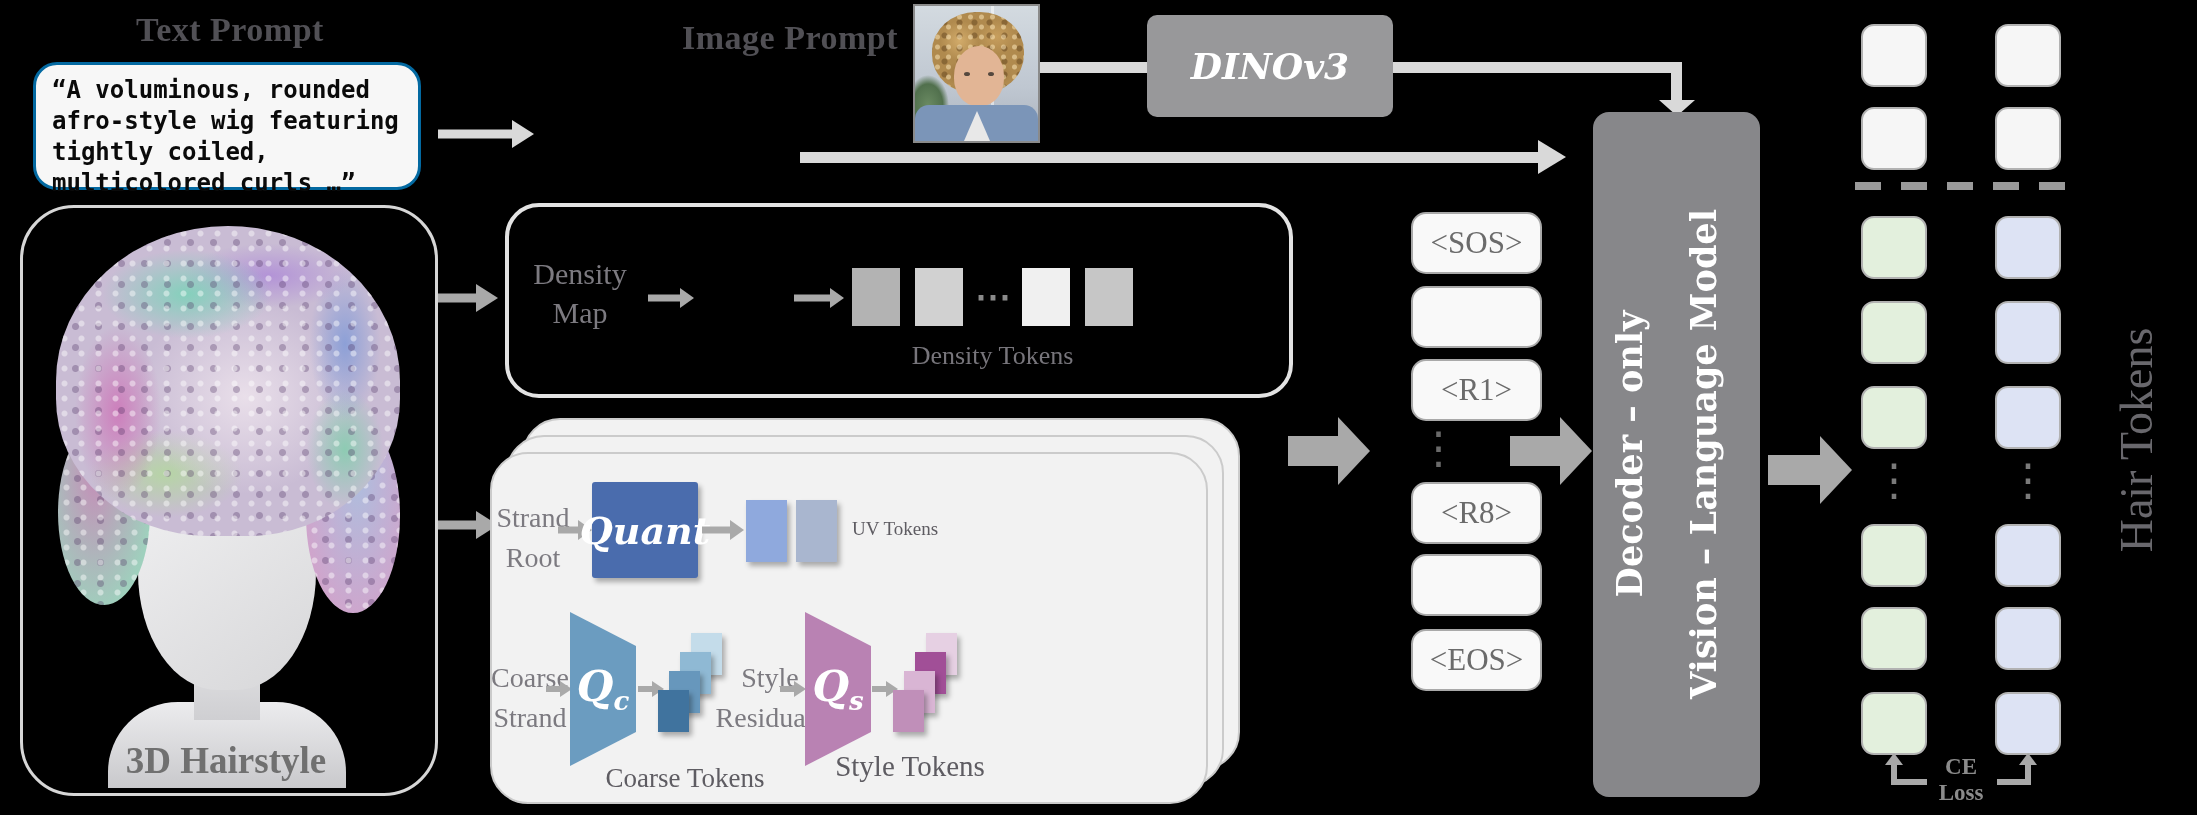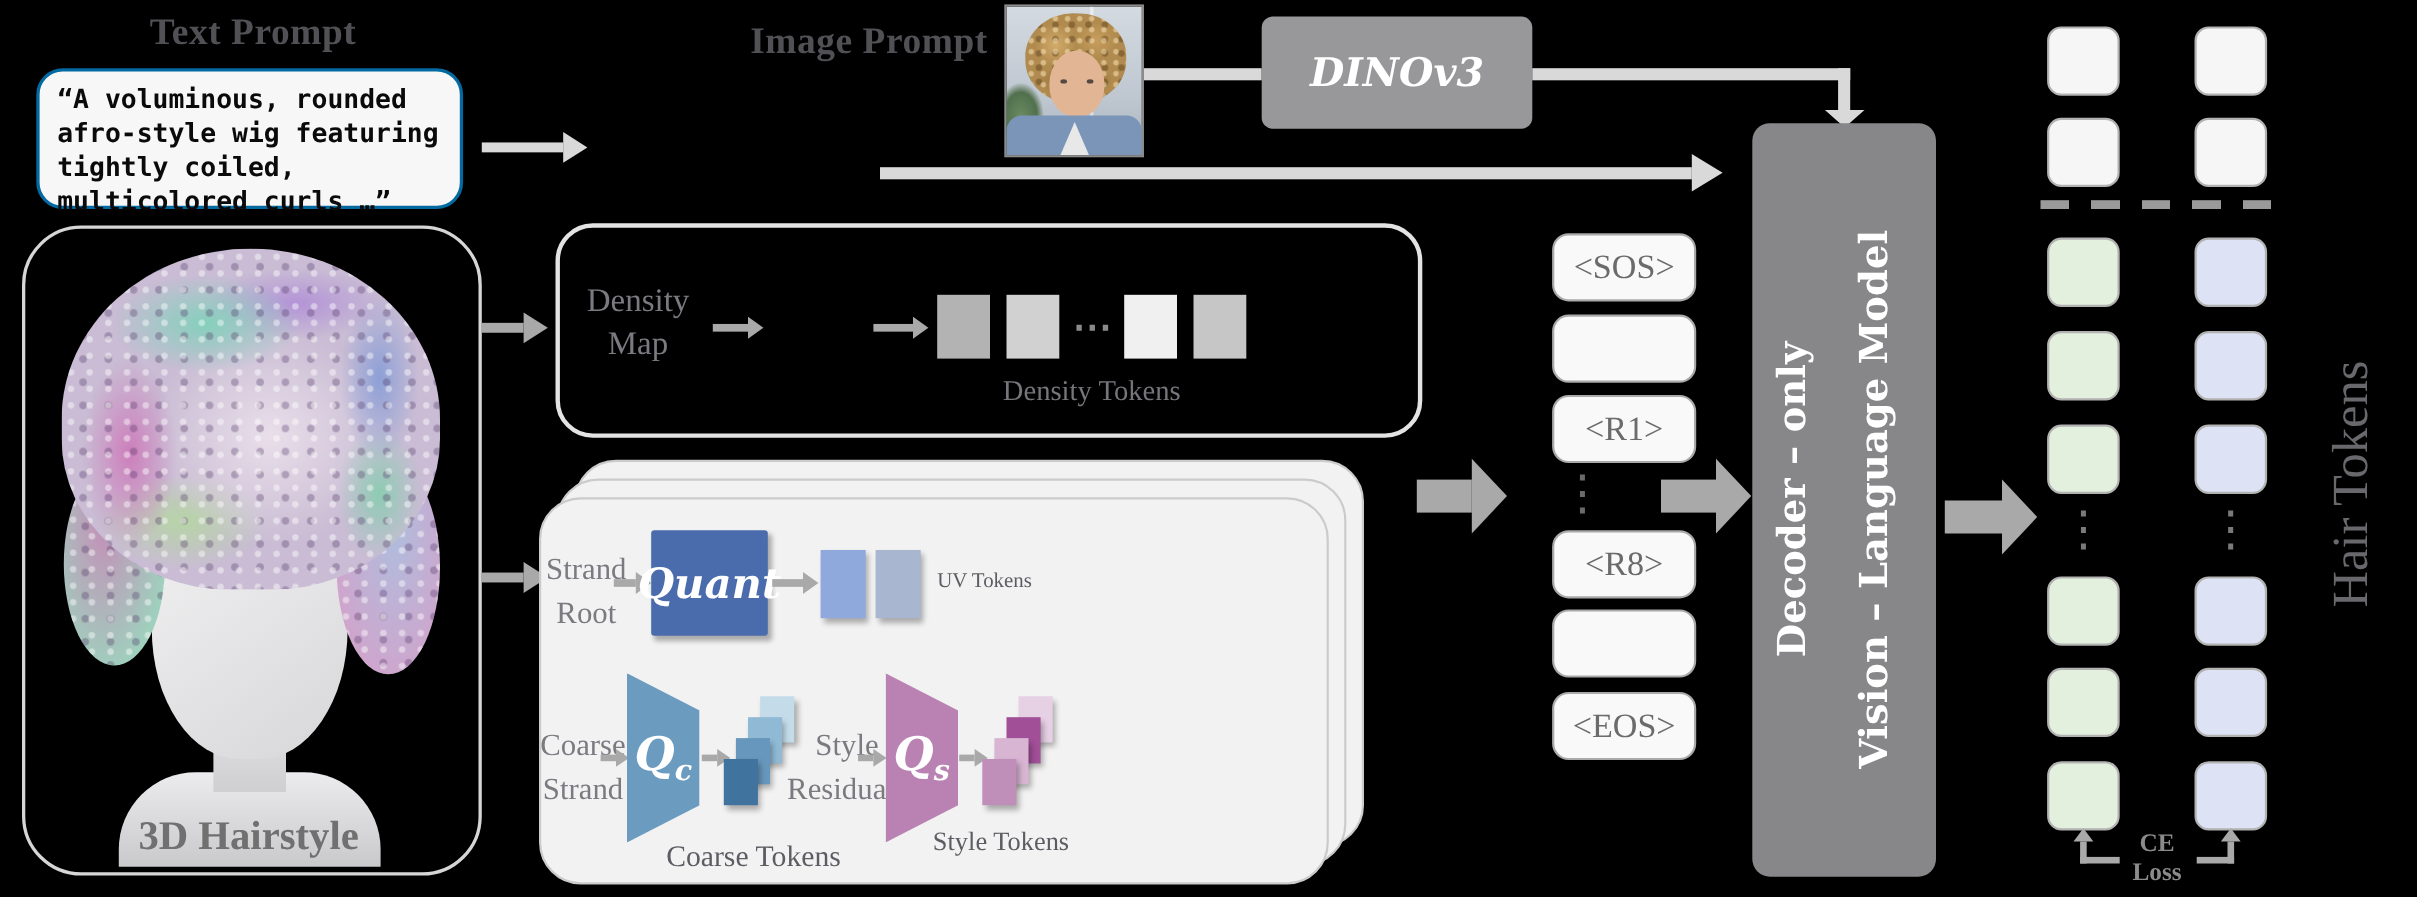--- a/index.html
+++ b/index.html
@@ -241,21 +241,21 @@
     <span class="qtext" style="font-size:42px;"><span>Q</span><sub>s</sub></span>
   </div>
   <div class="arr mid sz-s" style="left:872px;top:679px;width:26px;height:20px;--hw:12px;--t:6px;--hh:8px;">
       <i class="sh"></i>
       <i class="hd"></i>
     </div>
   <div class="abs sqshadow" style="left:926px;top:633px;width:31px;height:42px;background:#e6d0e3;z-index:1;"></div>
   <div class="abs sqshadow" style="left:915px;top:652px;width:31px;height:42px;background:#a14f97;z-index:2;"></div>
   <div class="abs sqshadow" style="left:904px;top:671px;width:31px;height:42px;background:#d9b5d4;z-index:3;"></div>
   <div class="abs sqshadow" style="left:893px;top:690px;width:31px;height:42px;background:#c08fb9;z-index:4;"></div>
-  <div class="abs center outlabel" style="left:825px;top:750px;width:170px;height:32px;font-size:24px;">Style Tokens</div>
+  <div class="abs center outlabel" style="left:825px;top:750px;width:170px;height:32px;font-size:29px;">Style Tokens</div>
 
   <div class="arr mid sz-b" style="left:1288px;top:417px;width:82px;height:68px;">
       <i class="sh"></i>
       <i class="hd"></i>
     </div>
 
   <div class="abs center seqbox" style="left:1375px;top:212px;">&lt;SOS&gt;</div>
   <div class="abs center seqbox" style="left:1375px;top:286px;"></div>
   <div class="abs center seqbox" style="left:1375px;top:359px;">&lt;R1&gt;</div>
   <div class="abs center dots" style="left:1375px;top:420px;width:127px;height:58px;">⋮</div>

